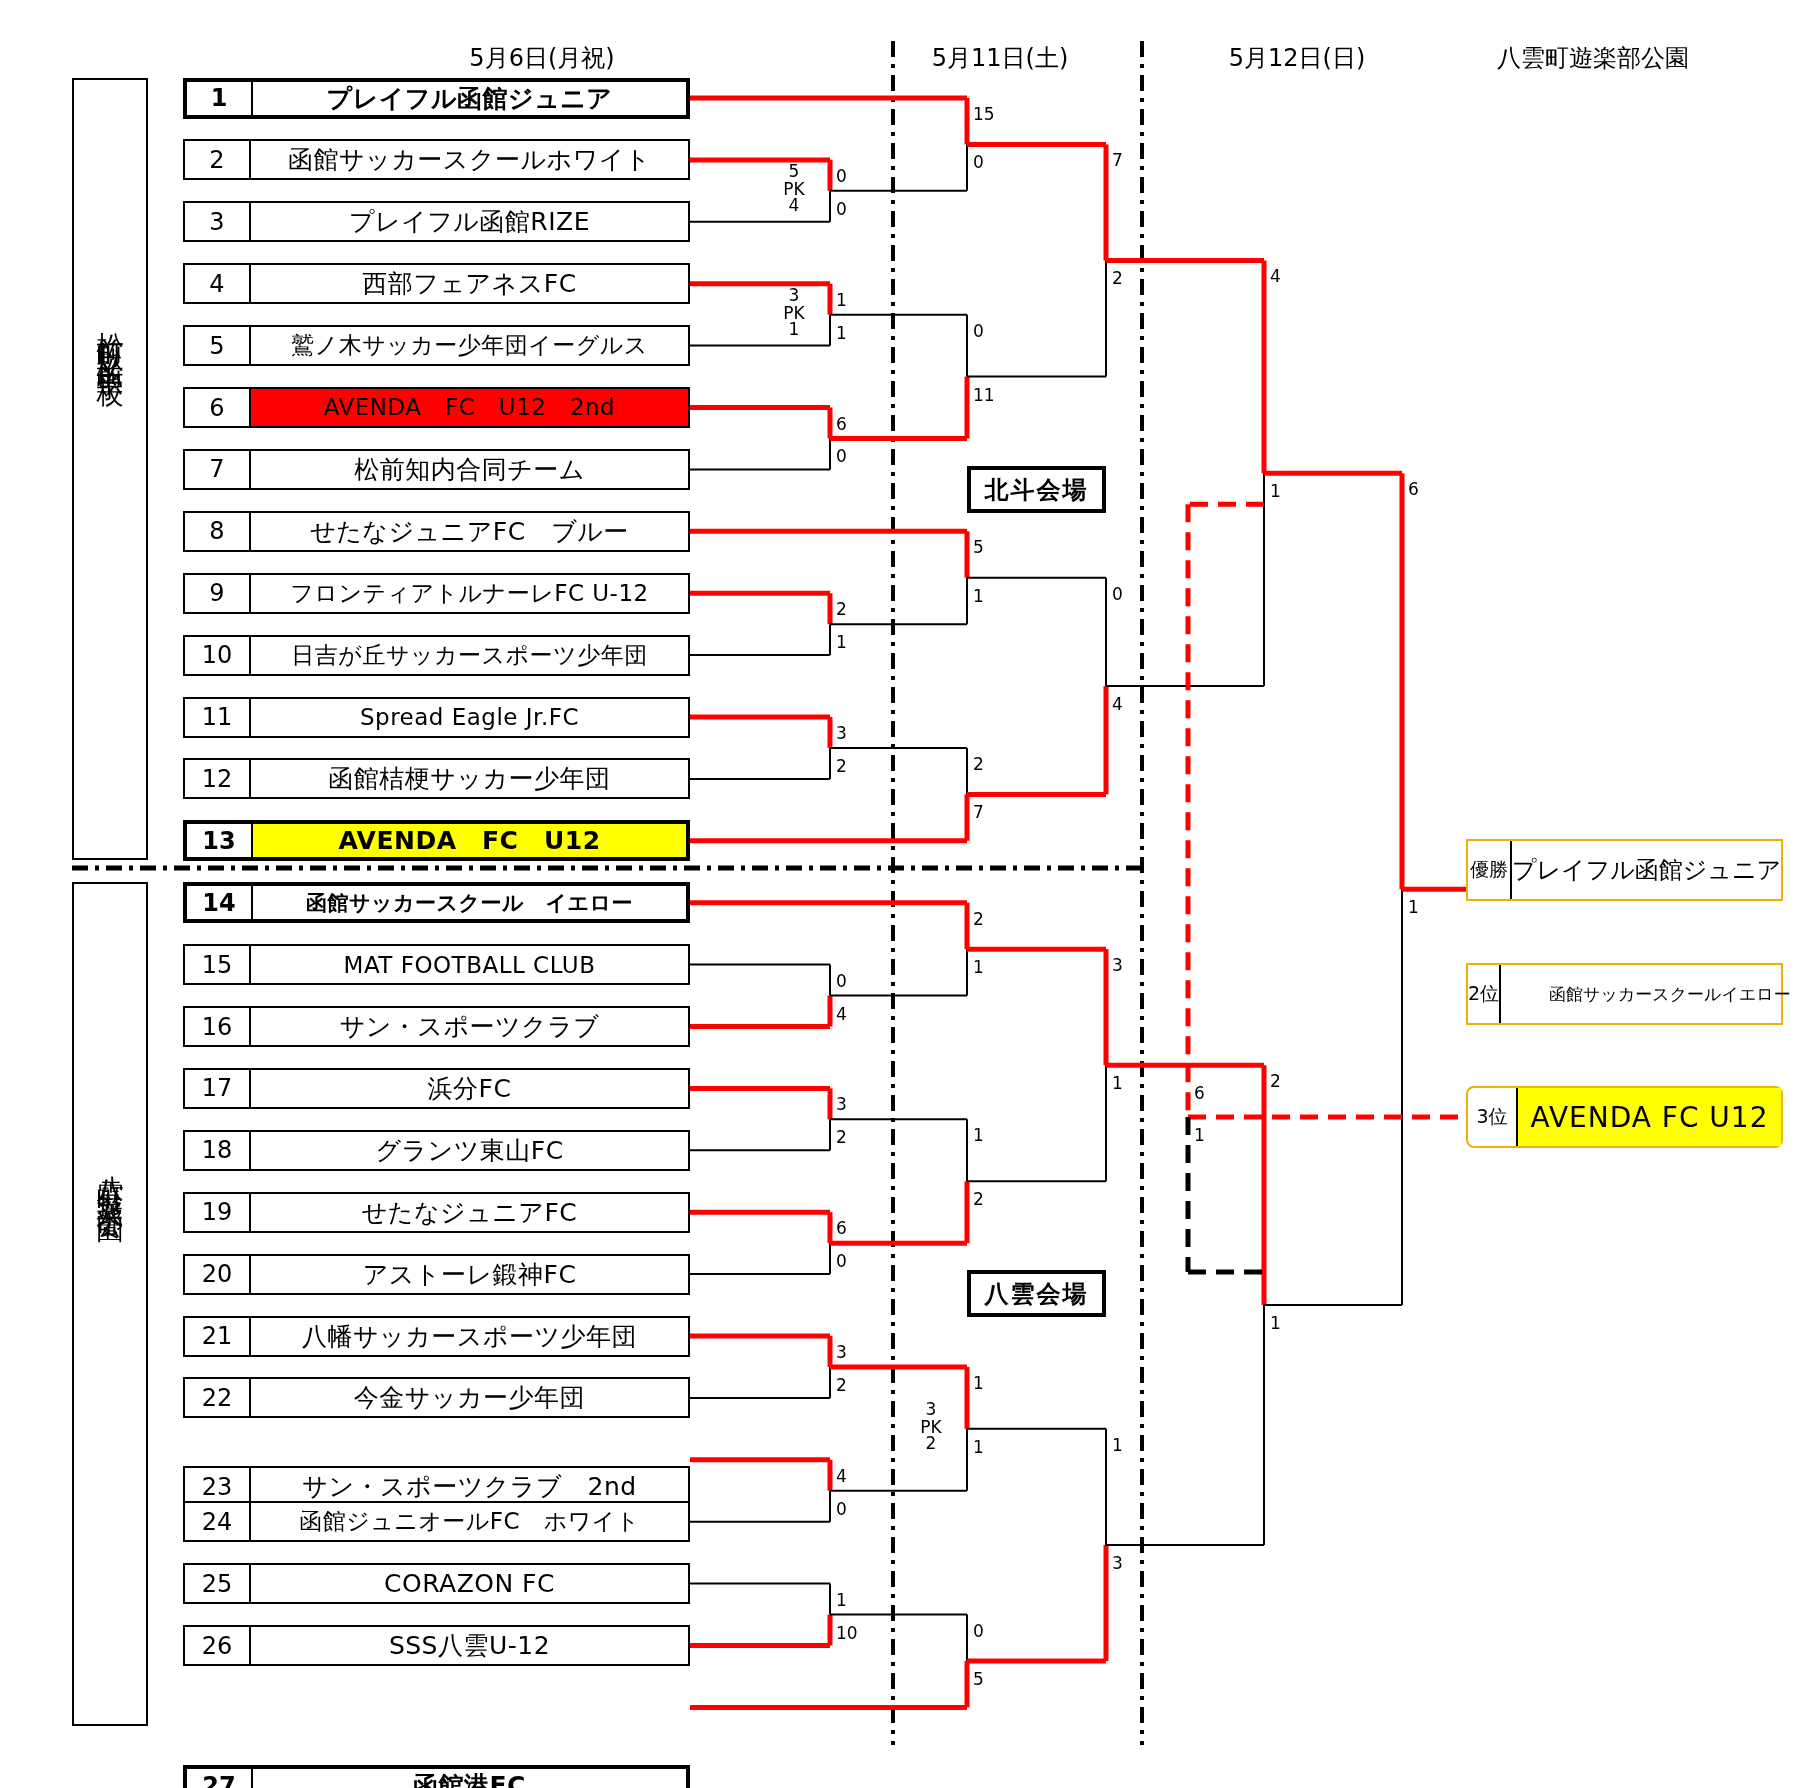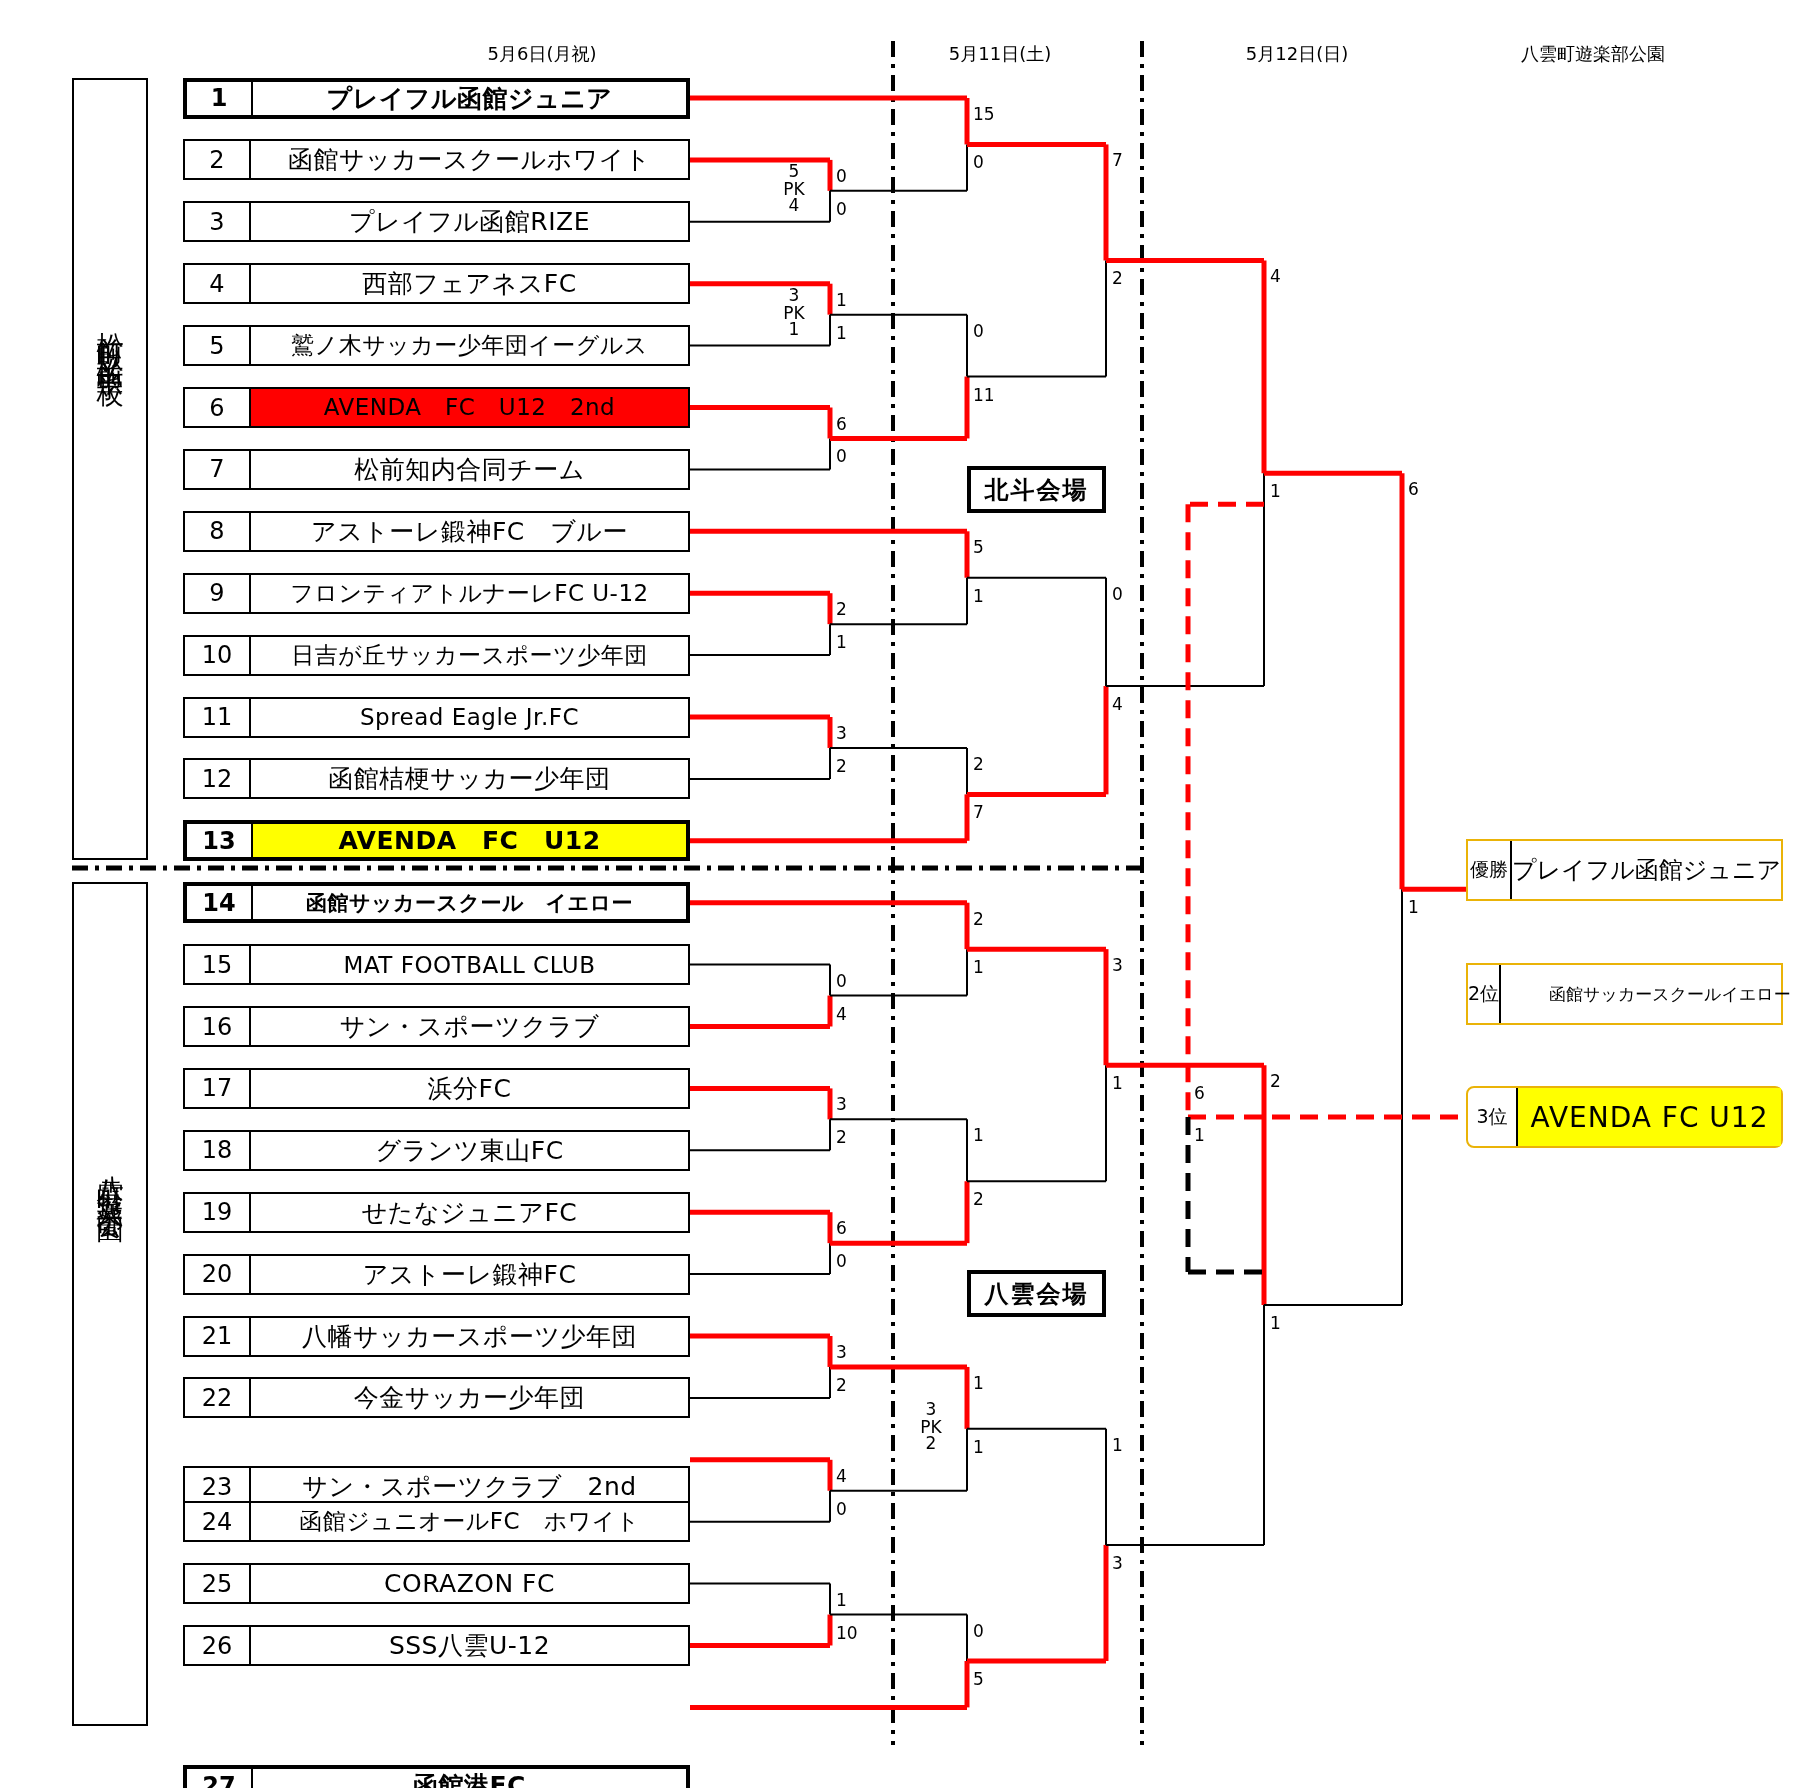--- a/index.html
+++ b/index.html
@@ -1,18 +1,18 @@
 <!DOCTYPE html>
 <html><head>
 <meta charset="utf-8">
 <style>
   html, body { margin: 0; padding: 0; background: #ffffff; }
   body { width: 1818px; height: 1788px; position: relative; overflow: hidden;
          font-family: "DejaVu Sans", "Liberation Sans", sans-serif; color: #000; }
-  .hdr { position: absolute; top: 42px; font-size: 18px; white-space: nowrap; transform: translateX(-50%); }
+  .hdr { position: absolute; top: 42px; font-size: 24px; white-space: nowrap; transform: translateX(-50%); }
   .venue-side { position: absolute; border: 2px solid #000; box-sizing: border-box; display: flex; justify-content: center; }
   .venue-side span { writing-mode: vertical-rl; text-orientation: upright; font-size: 27px; letter-spacing: 6px; margin-top: 0; }
   .team { position: absolute; left: 183px; width: 507px; height: 41px; box-sizing: border-box; border: 2px solid #000; display: flex; background: #fff; }
   .team.seed { border-width: 4px; }
   .team .num { width: 66px; border-right: 2px solid #000; display: flex; align-items: center; justify-content: center; font-size: 24px; box-sizing: border-box; background:#fff; }
   .team .name { flex: 1; display: flex; align-items: center; justify-content: center; font-size: 25px; white-space: nowrap; overflow: hidden; letter-spacing: 0.5px; }
   .team.seed .name, .team.seed .num { font-weight: bold; }
   .result { position: absolute; left: 1466px; width: 317px; height: 62px; border: 2px solid #eab308; box-sizing: border-box; display: flex; background:#fff; }
   .result .rk { width: 48px; border-right: 2px solid #000; display: flex; align-items: center; justify-content: center; font-size: 19px; white-space: nowrap; }
   .result .rn { flex: 1; display: flex; align-items: center; justify-content: center; white-space: nowrap; }
@@ -238,21 +238,21 @@
     <div class="team" style="top: 387px;">
       <div class="num">6</div>
       <div class="name" style="background: rgb(255, 0, 0); font-size: 23px;">AVENDA　FC　U12　2nd</div>
     </div>
     <div class="team" style="top: 448.9px;">
       <div class="num">7</div>
       <div class="name">松前知内合同チーム</div>
     </div>
     <div class="team" style="top: 510.8px;">
       <div class="num">8</div>
-      <div class="name">アストーレ鍛神FC　ブルー</div>
+      <div class="name">せたなジュニアFC　ブルー</div>
     </div>
     <div class="team" style="top: 572.7px;">
       <div class="num">9</div>
       <div class="name" style="font-size: 23px;">フロンティアトルナーレFC U-12</div>
     </div>
     <div class="team" style="top: 634.6px;">
       <div class="num">10</div>
       <div class="name" style="font-size: 23px;">日吉が丘サッカースポーツ少年団</div>
     </div>
     <div class="team" style="top: 696.5px;">

